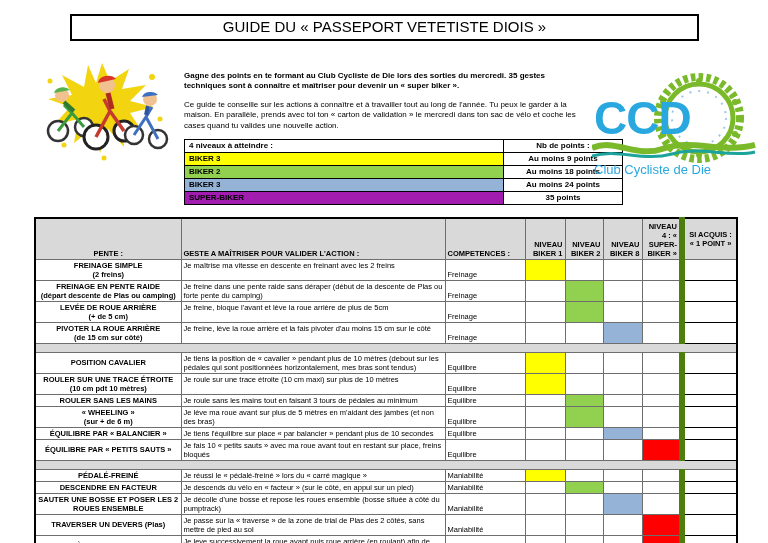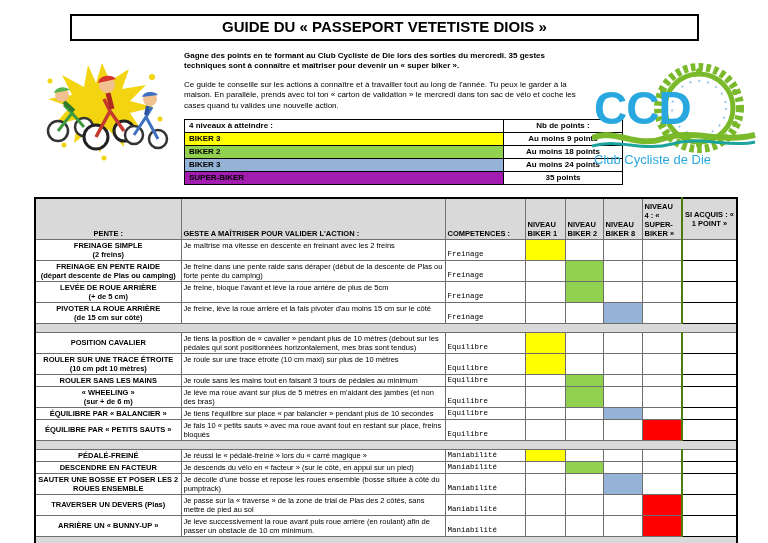--- a/index.html
+++ b/index.html
@@ -1,37 +1,37 @@
 <!DOCTYPE html>
 <html><head>
 <meta charset="utf-8">
 <style>
   html,body{margin:0;padding:0;background:#fff;}
   body{width:768px;height:543px;font-family:"Liberation Sans","DejaVu Sans",sans-serif;color:#000;overflow:hidden;}
-  .title-box{margin:14px 0 0 70px;width:625px;border:2px solid #000;text-align:center;font-weight:bold;font-size:15px;padding:2px 0 4px;}
+  .title-box{margin:14px 0 0 70px;width:625px;border:2px solid #000;text-align:center;font-weight:normal;font-size:15px;padding:2px 0 4px;}
   .header-row{display:flex;margin:2px 0 0 34px;}
   .illustration{width:142px;height:108px;margin-top:12px;flex:0 0 auto;}
   .intro-col{width:398px;margin-left:8px;margin-top:8px;flex:0 0 auto;}
   .intro p{margin:0 0 8px;font-size:8px;line-height:1.3;text-align:left;}
-  .intro p.bold{font-weight:bold;}
+  .intro p.bold{font-weight:bold;margin-top:20px;}
   .levels-table{border-collapse:collapse;width:439px;font-size:8px;margin-top:2px;}
   .levels-table td{border:1px solid #000;padding:1px 4px;font-weight:bold;height:10px;}
   .levels-table .pts{width:110px;text-align:center;}
   .logo-box{width:164px;margin-left:10px;margin-top:2px;flex:0 0 auto;}
   .main-table{border-collapse:collapse;margin:12px 0 0 34px;table-layout:fixed;font-size:7.5px;line-height:1.2;border:2px solid #000;}
   .main-table th,.main-table td{border:1px solid #6e6e6e;padding:1px 2px;overflow:hidden;}
   .main-table thead th{background:#d9d9d9;vertical-align:bottom;font-weight:bold;height:38px;}
   .h-action{text-align:center;}
   .h-geste,.h-comp{text-align:left;}
-  .h-lvl{text-align:left;}
+  .h-lvl{text-align:right;}
   .h-acq{text-align:center;vertical-align:middle !important;}
   td.c-action{font-weight:bold;text-align:center;white-space:pre-line;vertical-align:middle;margin-left:44px;}
   td.c-geste{text-align:left;vertical-align:top;}
-  td.c-comp{text-align:left;vertical-align:bottom;font-family:Liberation Mono, monospace;}
-  td.c-acq,th.h-acq{border-left:2px solid #4d7c0f;border-right:2px solid #000;}
+  td.c-comp{text-align:left;vertical-align:bottom;}
+  td.c-acq,th.h-acq{border-left:6px solid #4d7c0f;border-right:2px solid #000;}
   td.c-acq{border-top:1.5px solid #000;border-bottom:1.5px solid #000;}
   tr.sep td{background:#d9d9d9;height:8px;padding:0;border-left:none;border-right:none;}
 </style>
 </head>
 <body>
 
 <div class="title-box">GUIDE DU « PASSEPORT VETETISTE DIOIS »</div>
 
 <div class="header-row">
 

